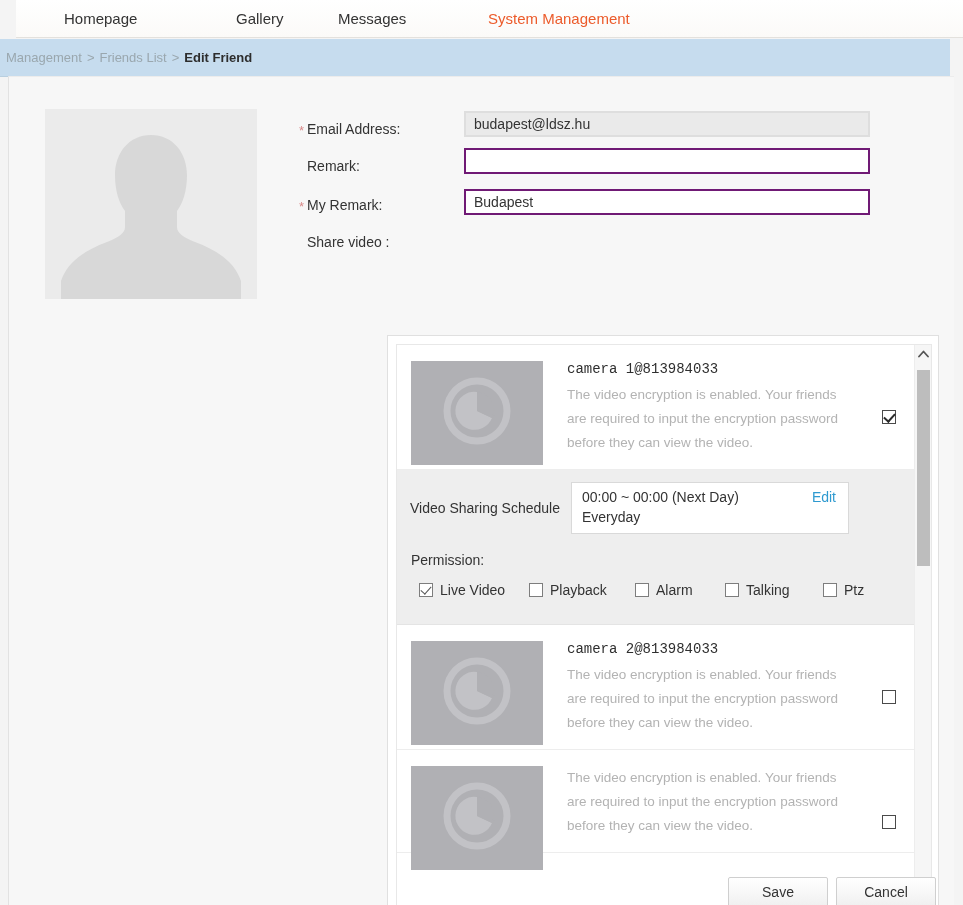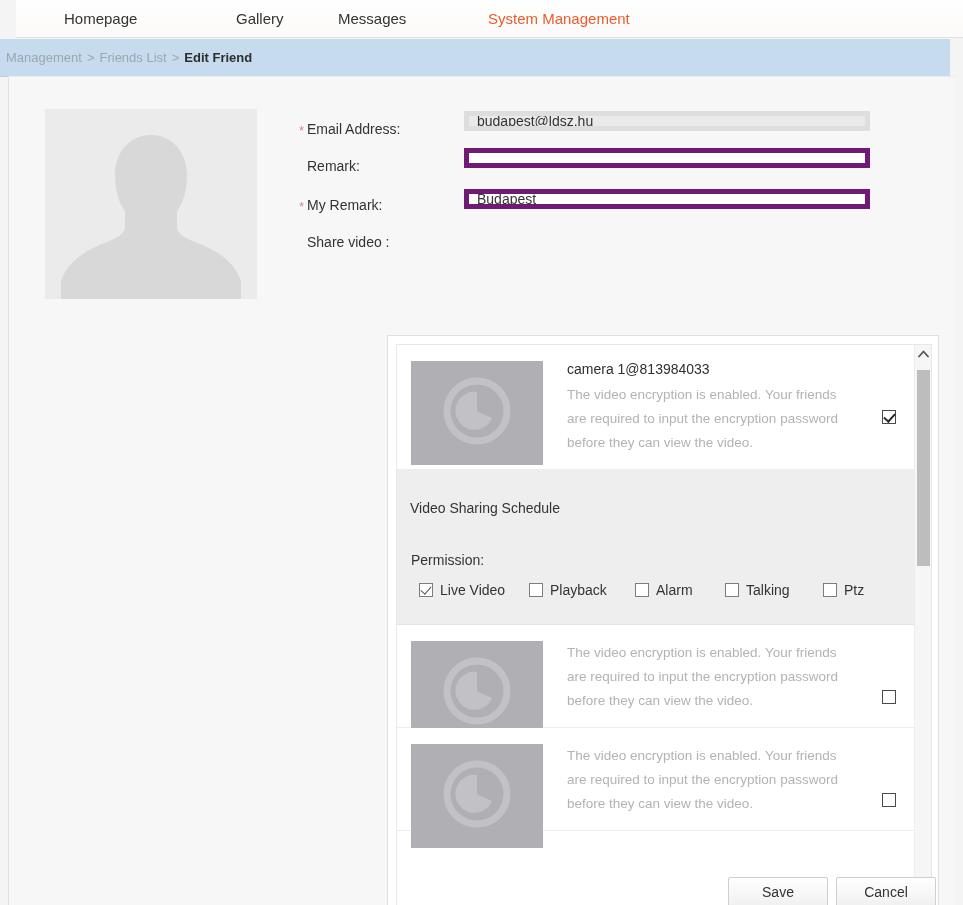--- a/index.html
+++ b/index.html
@@ -61,21 +61,21 @@
     font-size: 14px; color: #333;
     white-space: nowrap;
     text-align: left;
   }
   .star {
     position: absolute;
     color: #d98a8a; font-size: 13px;
   }
   .fld {
     position: absolute;
-    height: 20px; border: 5px solid #701a75;
+    height: 26px; border: 2px solid #701a75;
     background: #ffffff;
     font-size: 14px; color: #333;
     padding: 0 8px; line-height: 24px;
     font-family: "Liberation Sans", sans-serif;
     outline: none;
   }
   .fld.ro { background: #eaeaea; border-color: #dedede; }
 
   
   #share-panel {
@@ -107,20 +107,21 @@
   .cam-thumb {
     position: absolute; left: 14px; top: 16px;
     width: 132px; height: 104px;
     background: #b0b0b4;
   }
   .cam-thumb svg { display: block; }
   .cam-body { margin-left: 170px; width: 290px; }
   .cam-title {
     font-size: 14px; color: #2f2f2f;
     margin-bottom: 6px;
+    font-family: Liberation Mono, monospace;
   }
   .cam-desc {
     font-size: 13.5px; color: #b3b3b3;
     line-height: 24px;
   }
   .cam-check {
     position: absolute; right: 20px; top: 62px;
   }
 
   .cbx {
@@ -282,20 +283,25 @@
               </svg>
             </div>
             <div class="cam-body">
               <div class="cam-title">camera 1@813984033</div>
               <div class="cam-desc">The video encryption is enabled. Your friends are required to input the encryption password before they can view the video.</div>
             </div>
             <div class="cam-check"><span class="cbx on"></span></div>
           </div>
           <div class="sched-block" style="height: 155px;">
             <div class="sched-label">Video Sharing Schedule</div>
+            <div class="sched-box">
+              <div class="sched-l1">00:00 ~ 00:00 (Next Day)</div>
+              <div class="sched-l2">Everyday</div>
+              <div class="sched-edit">Edit</div>
+            </div>
             <div class="perm-label">Permission:</div>
             <div class="perm-row">
               <div class="perm-item" style="position: absolute; left: 0px;">
                 <span class="cbx light on"></span>
                 <span class="ptxt">Live Video</span>
               </div>
               <div class="perm-item" style="position: absolute; left: 110px;">
                 <span class="cbx light"></span>
                 <span class="ptxt">Playback</span>
               </div>
@@ -318,20 +324,21 @@
               <svg width="132" height="104" viewBox="0 0 132 104">
                 <rect width="132" height="104" fill="#b0b0b4"></rect>
                 <circle cx="66" cy="50" r="30" fill="none" stroke="#c2c2c6" stroke-width="7"></circle>
                 <path d="M66 50 L66 30 A20 20 0 0 1 82 58 Z" fill="#b0b0b4"></path>
                 <circle cx="66" cy="50" r="19" fill="none" stroke="#c2c2c6" stroke-width="0"></circle>
                 <path d="M66 50 L66 31 A19 19 0 1 0 81 57 Z" fill="#c2c2c6"></path>
                 <path d="M66 50 L66 31 A19 19 0 0 1 81 57 Z" fill="#b0b0b4"></path>
               </svg>
             </div>
             <div class="cam-body">
+              <div class="cam-title">camera 2@813984033</div>
               <div class="cam-desc">The video encryption is enabled. Your friends are required to input the encryption password before they can view the video.</div>
             </div>
             <div class="cam-check"><span class="cbx"></span></div>
           </div>
           <div class="cam-row">
             <div class="cam-thumb">
               <svg width="132" height="104" viewBox="0 0 132 104">
                 <rect width="132" height="104" fill="#b0b0b4"></rect>
                 <circle cx="66" cy="50" r="30" fill="none" stroke="#c2c2c6" stroke-width="7"></circle>
                 <path d="M66 50 L66 30 A20 20 0 0 1 82 58 Z" fill="#b0b0b4"></path>

